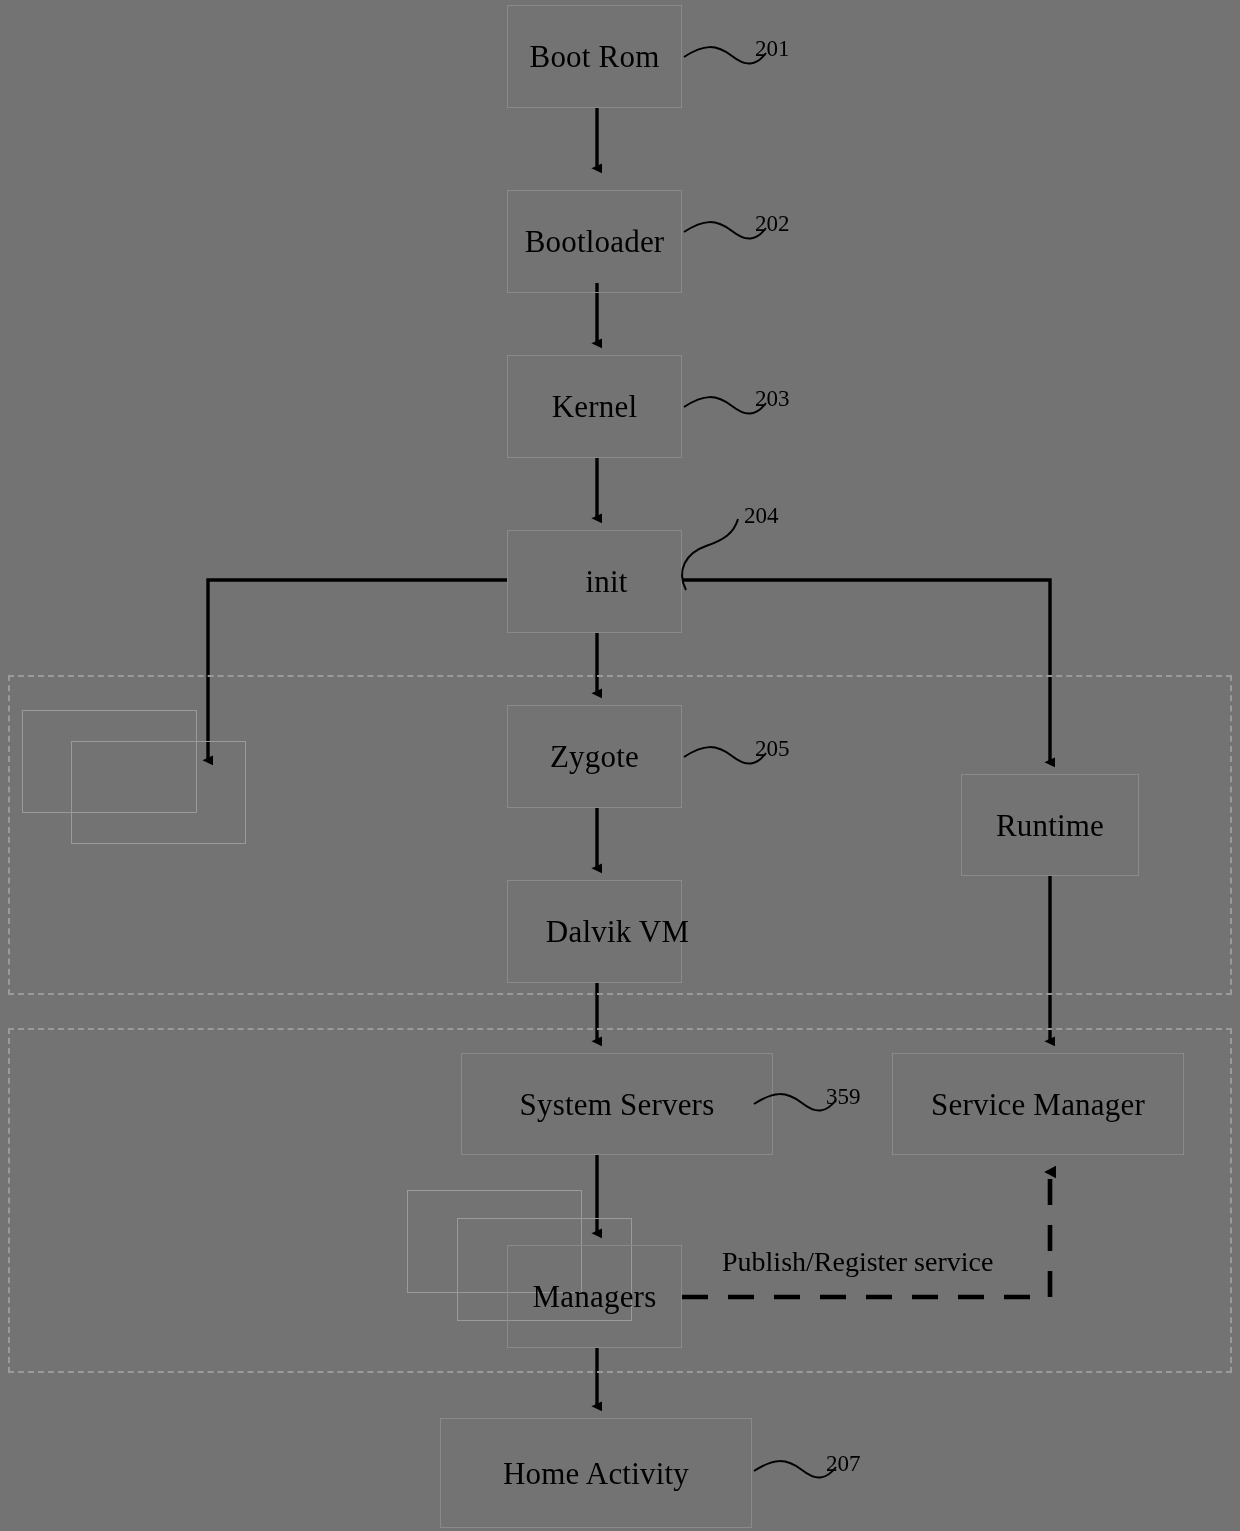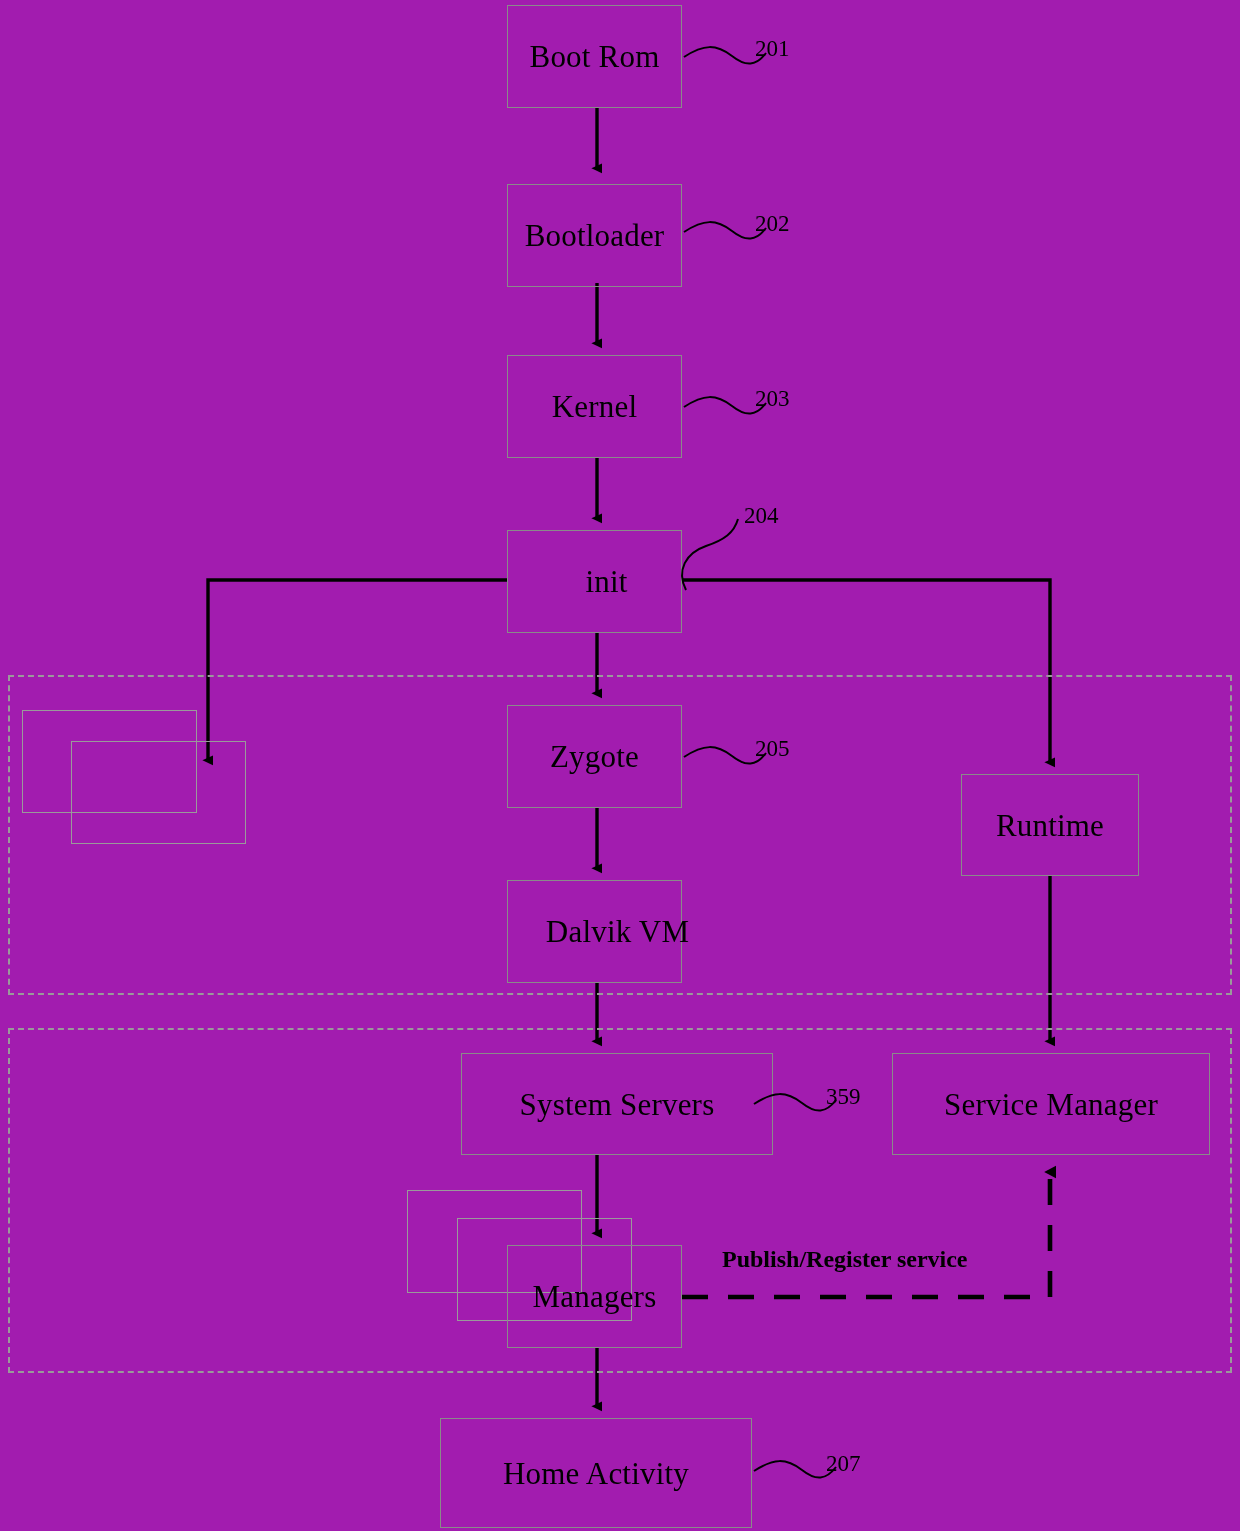--- a/index.html
+++ b/index.html
@@ -1,24 +1,24 @@
 <!DOCTYPE html>
 <html><head>
 <meta charset="utf-8">
 <style>
   html,body{margin:0;padding:0;background:#fff;}
   body{width:1240px;height:1531px;font-family:"Liberation Serif","DejaVu Serif",serif;}
-  #stage{position:relative;width:1240px;height:1531px;overflow:hidden;background:#a21caf;text-align:center;}
+  #stage{position:relative;width:1240px;height:1531px;overflow:hidden;background:#737373;text-align:center;}
   #svg{position:absolute;left:0;top:0;width:1240px;height:1531px;}
   .node{position:absolute;box-sizing:border-box;border:1px solid #8a8a8a;background:transparent;
         display:flex;align-items:center;justify-content:center;color:#000;}
   .node .lbl{font-size:31px;line-height:1;letter-spacing:.2px;white-space:nowrap;}
   .ghost{position:absolute;box-sizing:border-box;border:1px solid #9a9a9a;background:transparent;}
   .reflabel{position:absolute;font-size:23px;color:#000;white-space:nowrap;}
-  .edgelabel{position:absolute;font-size:24px;color:#000;white-space:nowrap;font-weight:bold;}
+  .edgelabel{position:absolute;font-size:28px;color:#000;white-space:nowrap;}
   .dashbox{position:absolute;box-sizing:border-box;border:2px dashed #9a9a9a;background:transparent;}
 </style>
 </head>
 <body>
 
 <div id="stage">
 
   <svg id="svg" viewBox="0 0 1240 1531">
     <defs>
       <marker id="ah" markerWidth="12" markerHeight="12" refX="5.2" refY="5.6" orient="auto" markerUnits="userSpaceOnUse">
@@ -59,21 +59,21 @@
     </g>
   </svg>
 
   <div class="dashbox" style="left:8px;top:675px;width:1224px;height:320px;"></div>
   <div class="dashbox" style="left:8px;top:1028px;width:1224px;height:345px;"></div>
 
   <div class="node" style="left:507px;top:5px;width:175px;height:103px;">
     <span class="lbl">Boot Rom</span>
   </div>
 
-  <div class="node" style="left:507px;top:184px;width:175px;height:103px;">
+  <div class="node" style="left:507px;top:190px;width:175px;height:103px;">
     <span class="lbl">Bootloader</span>
   </div>
 
   <div class="node" style="left:507px;top:355px;width:175px;height:103px;">
     <span class="lbl">Kernel</span>
   </div>
 
   <div class="node" style="left:507px;top:530px;width:175px;height:103px;padding-left:24px;">
     <span class="lbl">init</span>
   </div>
@@ -90,21 +90,21 @@
   <div class="ghost" style="left:71px;top:741px;width:175px;height:103px;"></div>
 
   <div class="node" style="left:961px;top:774px;width:178px;height:102px;">
     <span class="lbl">Runtime</span>
   </div>
 
   <div class="node" style="left:440px;top:1053px;width:312px;height:102px;margin-left:21px;">
     <span class="lbl">System Servers</span>
   </div>
 
-  <div class="node" style="left:892px;top:1053px;width:318px;height:102px;">
+  <div class="node" style="left:892px;top:1053px;width:292px;height:102px;">
     <span class="lbl">Service Manager</span>
   </div>
 
   <div class="ghost" style="left:407px;top:1190px;width:175px;height:103px;"></div>
   <div class="ghost" style="left:457px;top:1218px;width:175px;height:103px;"></div>
   <div class="node" style="left:507px;top:1245px;width:175px;height:103px;">
     <span class="lbl">Managers</span>
   </div>
 
   <div class="node" style="left:440px;top:1418px;width:312px;height:110px;">

